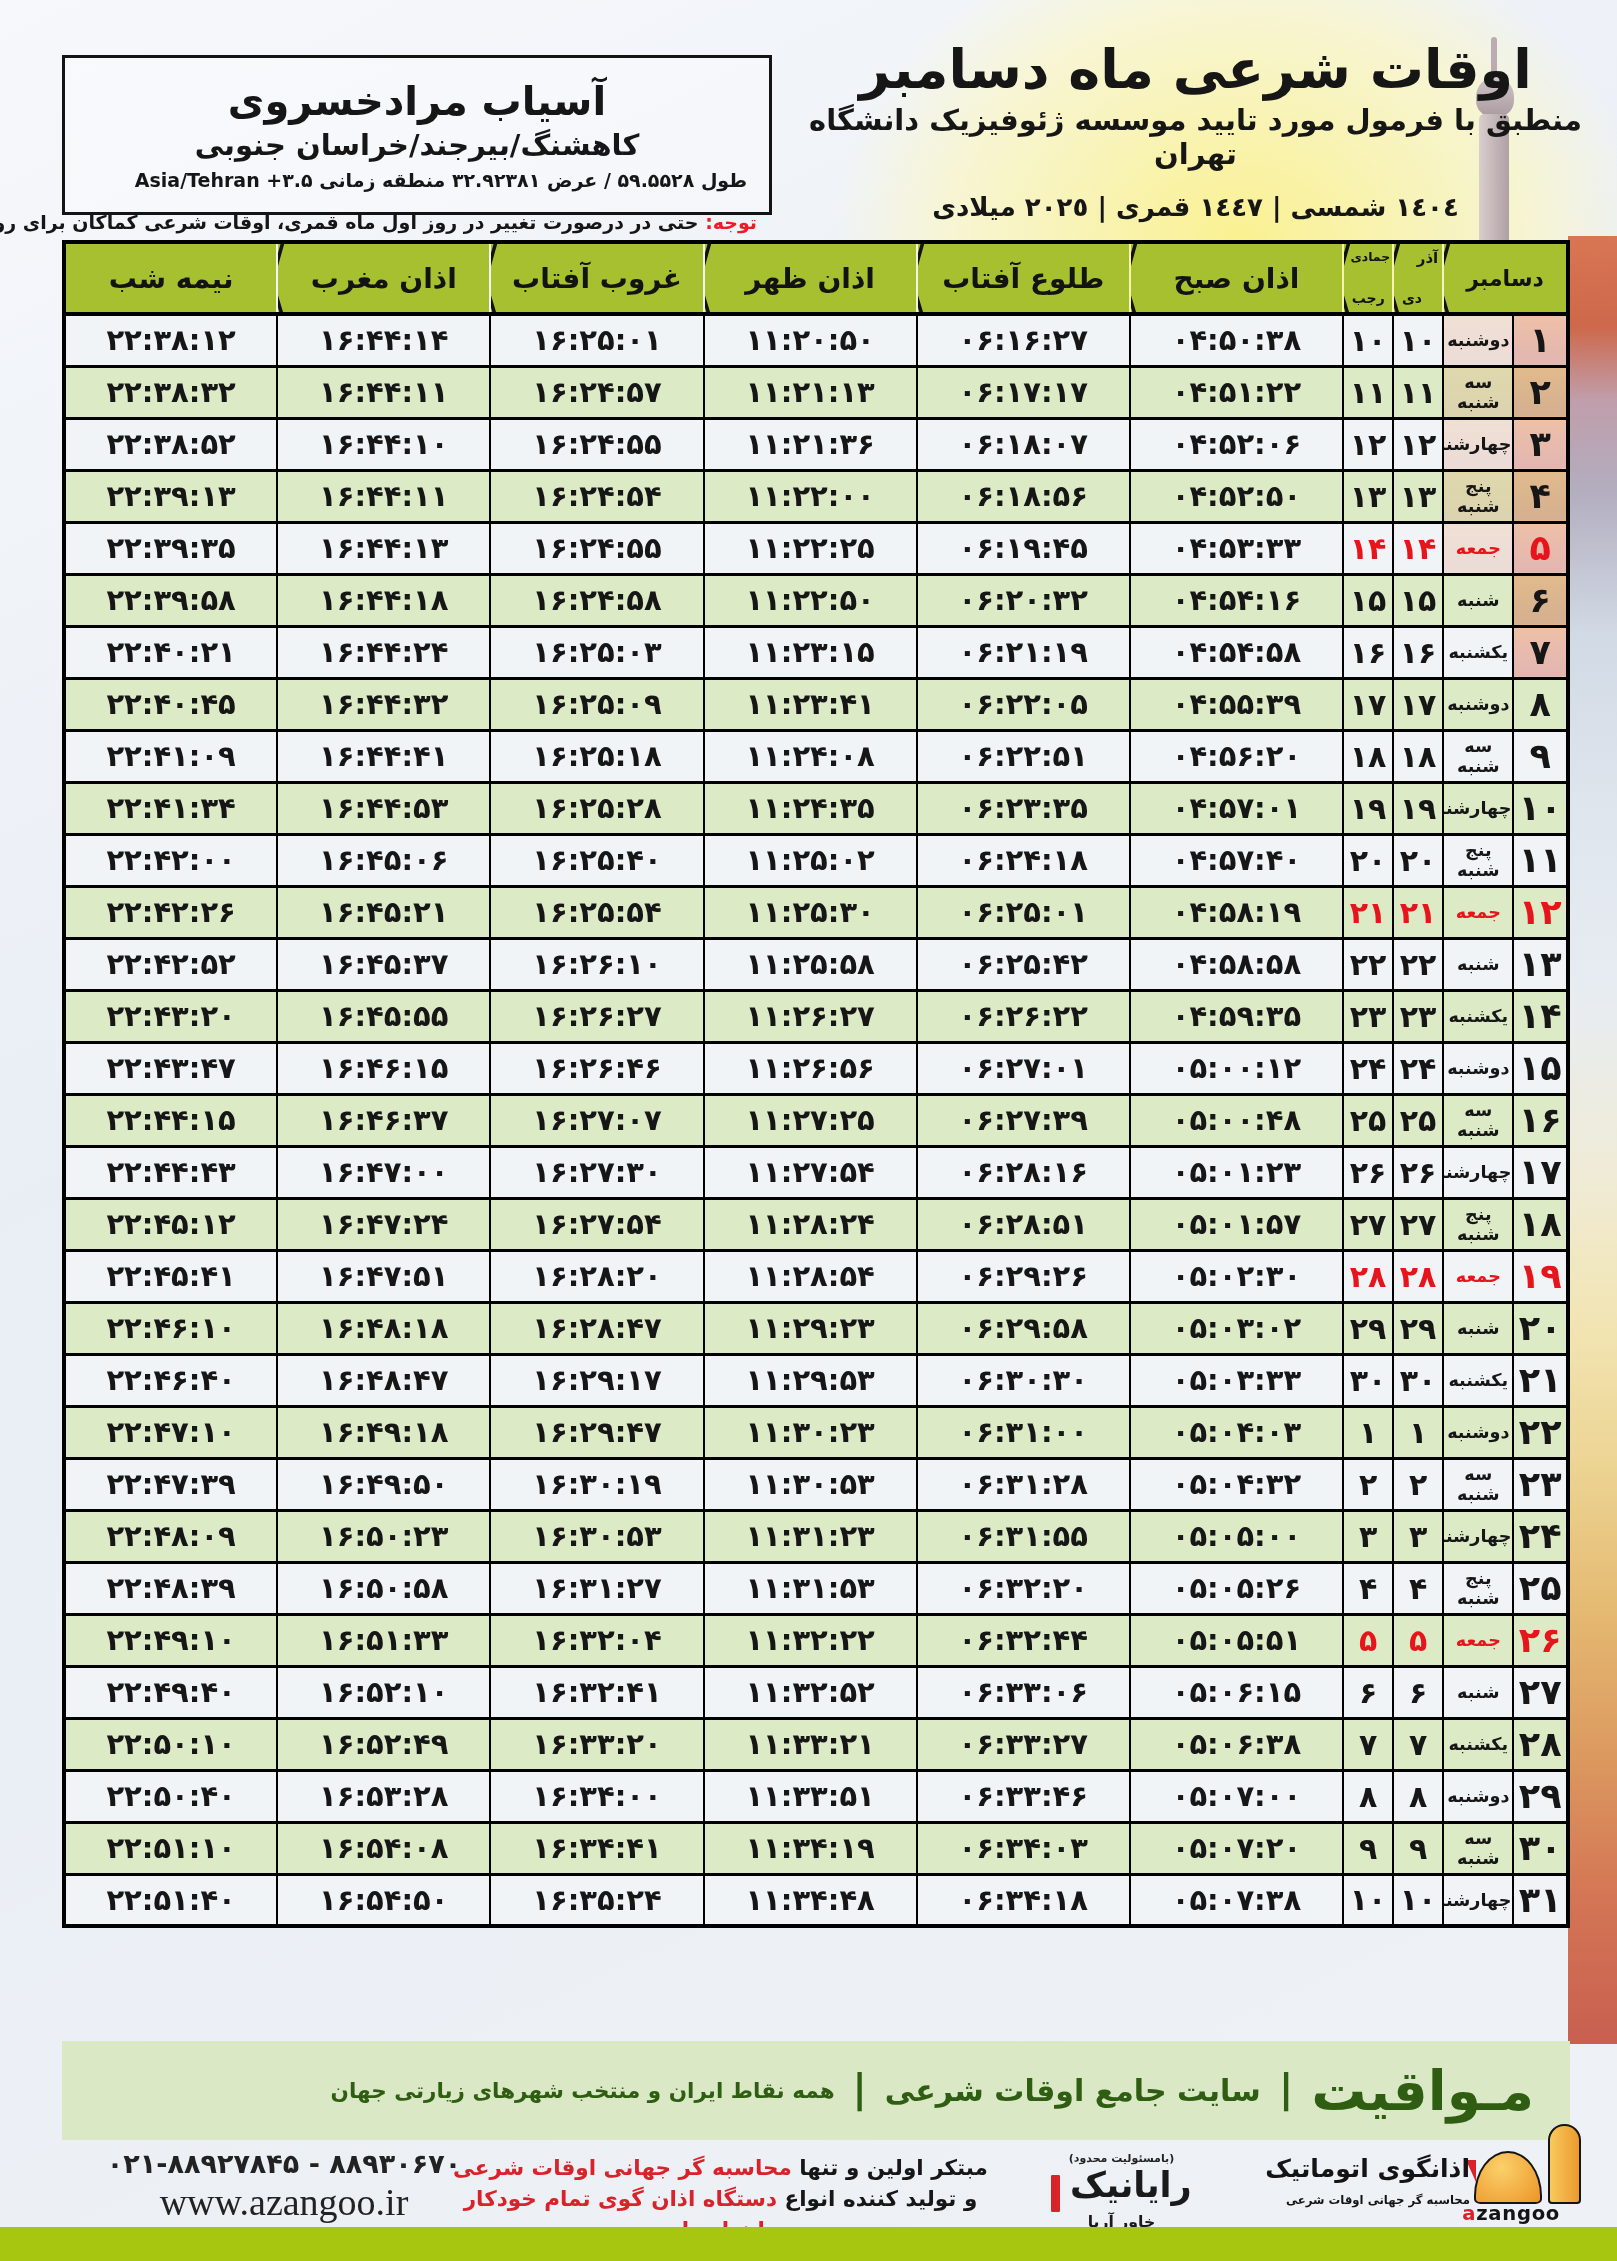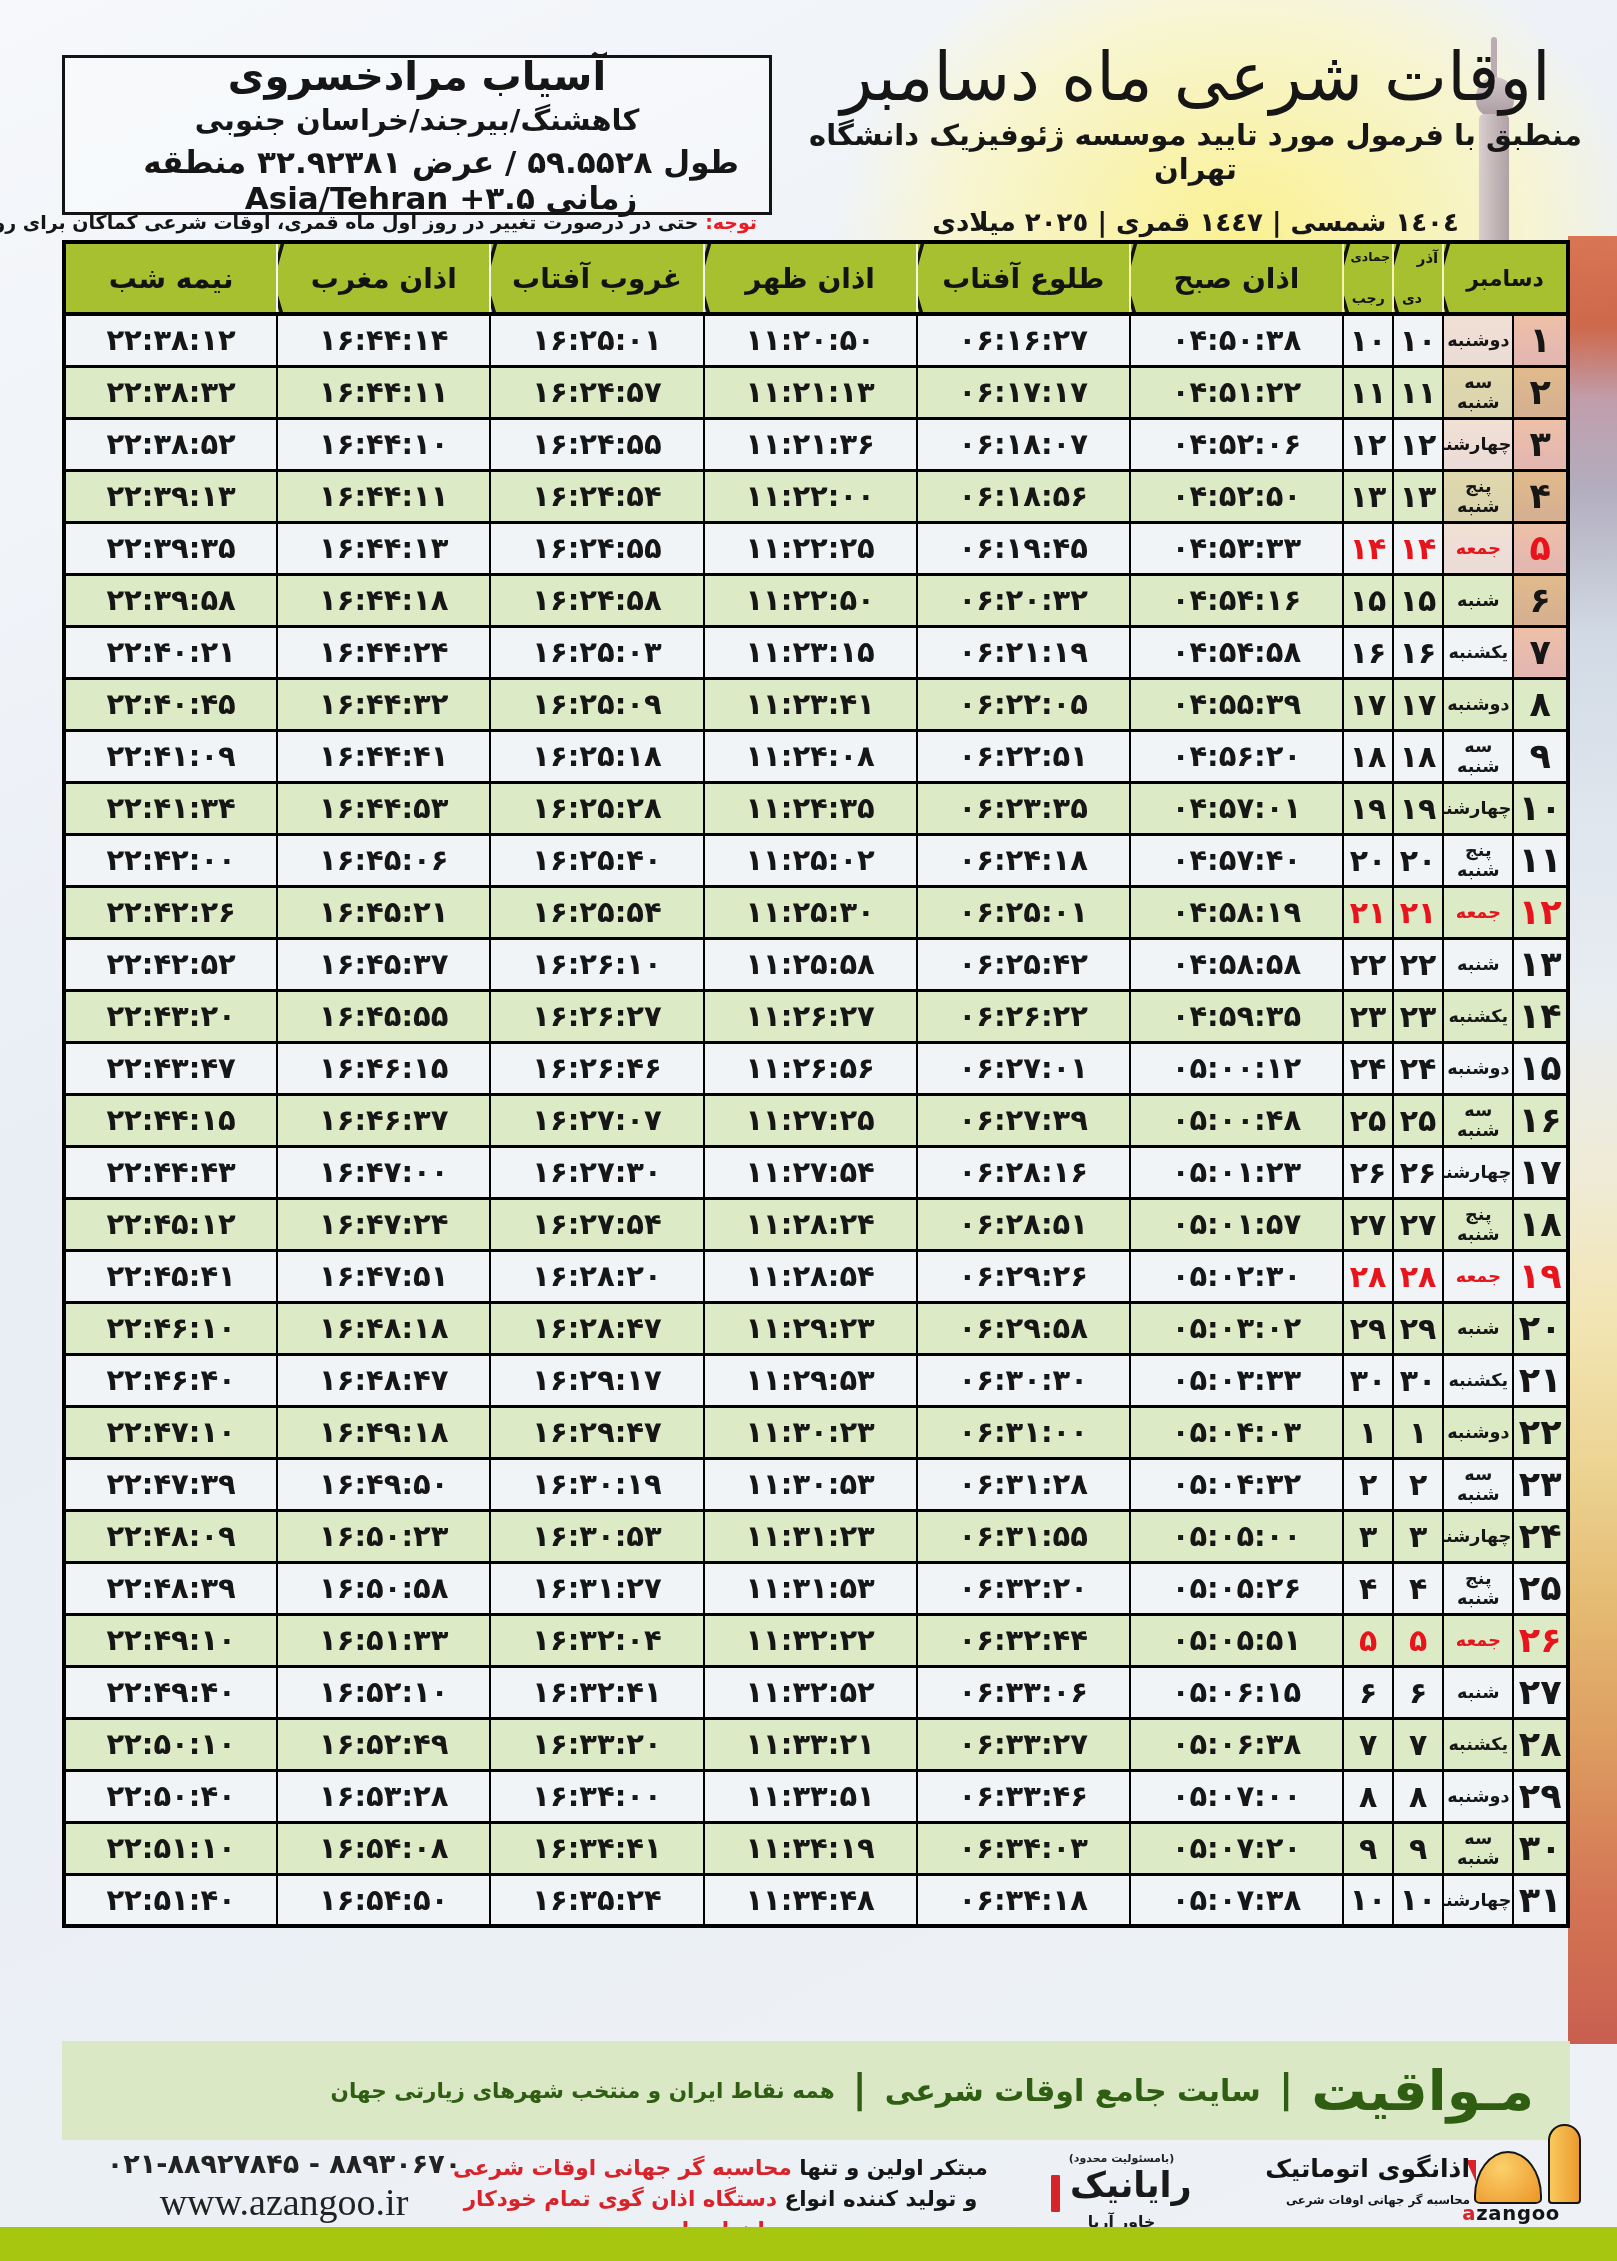--- a/index.html
+++ b/index.html
@@ -17,25 +17,25 @@
   .m-trunk{position:absolute;left:12.4px;top:77px;width:30px;height:132px;background:linear-gradient(90deg,#d5c8ce,#a3929d);border-radius:5.2px 5.2px 0 0;}
   .photo-strip{position:absolute;left:1568px;top:236px;width:50px;height:1808px;z-index:0;opacity:.85;
     background:linear-gradient(180deg,#d4603a 0%,#c8502f 5%,#b98f9d 9%,#a9a2b5 14%,#cdd6e2 22%,#dde4ec 32%,#e7ecf1 42%,#f0ead0 52%,#f3e3a8 60%,#eccf82 68%,#e3b05a 76%,#d98a45 84%,#cf5f38 92%,#c24532 100%);}
 
   
   .loc-box{position:absolute;left:62px;top:55px;width:710px;height:160px;border:3.9px solid #141414;
     box-sizing:border-box;direction:rtl;text-align:center;background:rgba(255,255,255,.30);z-index:1;
     display:flex;flex-direction:column;justify-content:center;gap:6.5px;}
   .loc-name{font-size:40px;font-weight:bold;line-height:1.05;}
   .loc-region{font-size:29px;font-weight:bold;}
-  .loc-coords{font-size:31px;font-weight:bold;margin-left:48px;}
+  .loc-coords{font-size:19px;font-weight:bold;margin-left:48px;}
 
   
   .title-block{position:absolute;left:786px;top:40px;width:819px;z-index:1;direction:rtl;text-align:center;}
-  .t1{font-size:67px;font-weight:normal;line-height:1.12;letter-spacing:-0.7px;}
+  .t1{font-size:54px;font-weight:bold;line-height:1.12;letter-spacing:-0.7px;}
   .t2{font-size:29px;font-weight:bold;margin-top:2.6px;}
   .t3{font-size:26px;font-weight:600;margin-top:21px;}
 
   
   .note-line{position:absolute;left:26px;top:211px;width:731px;z-index:1;direction:rtl;text-align:right;
     font-size:19px;font-weight:bold;white-space:nowrap;}
   .note-red{color:#ed1c24;}
 
   
   table.prayer{position:absolute;left:62px;top:240px;width:1508px;z-index:1;

